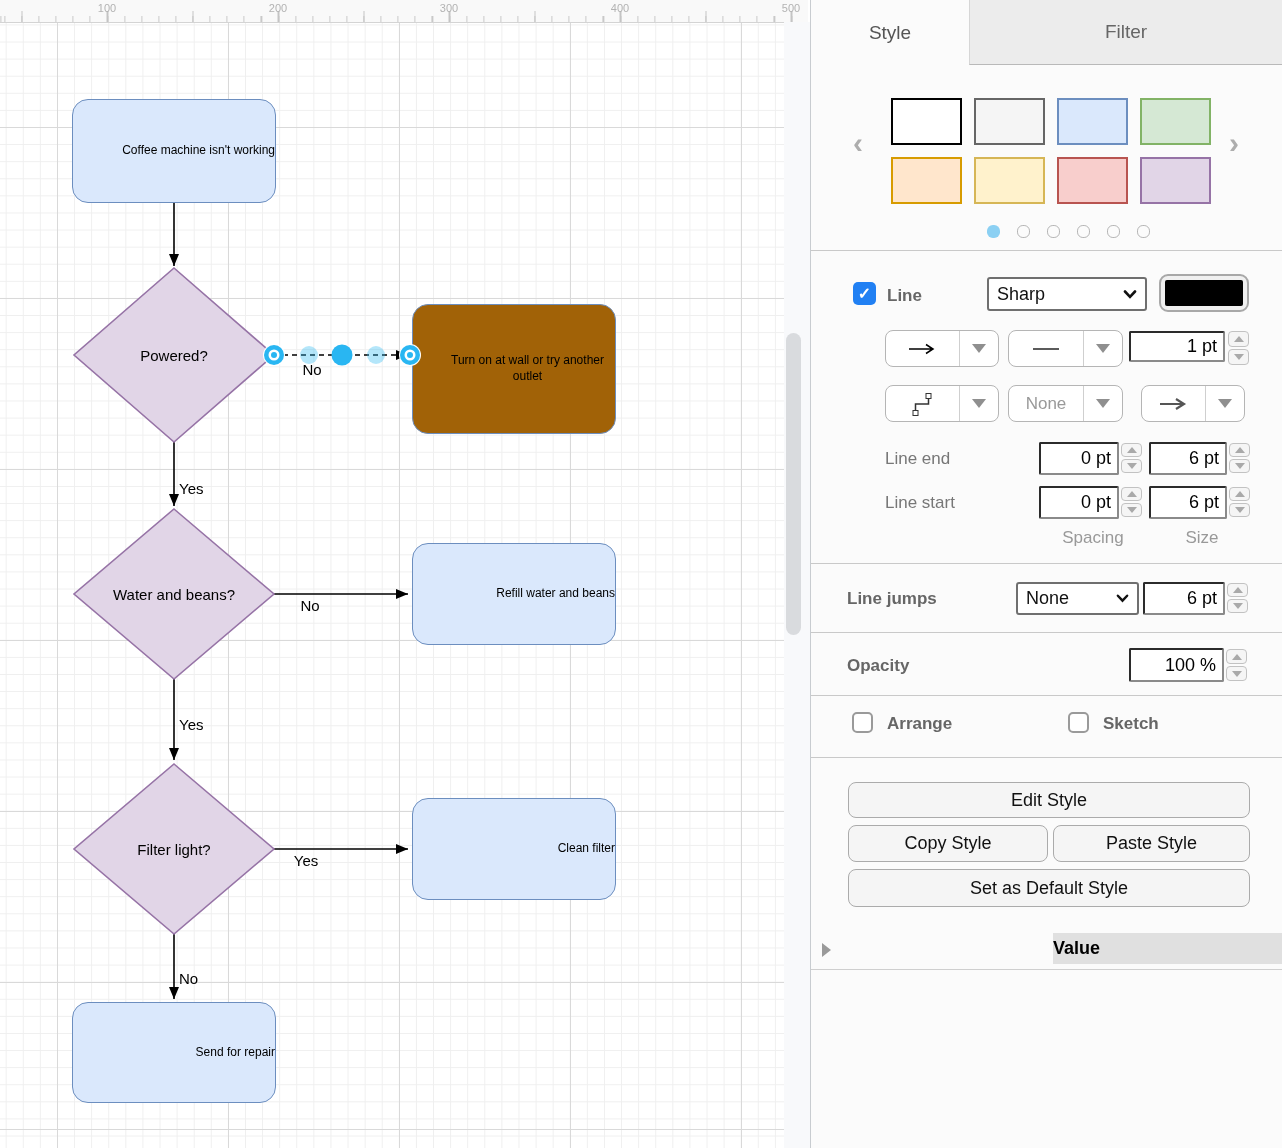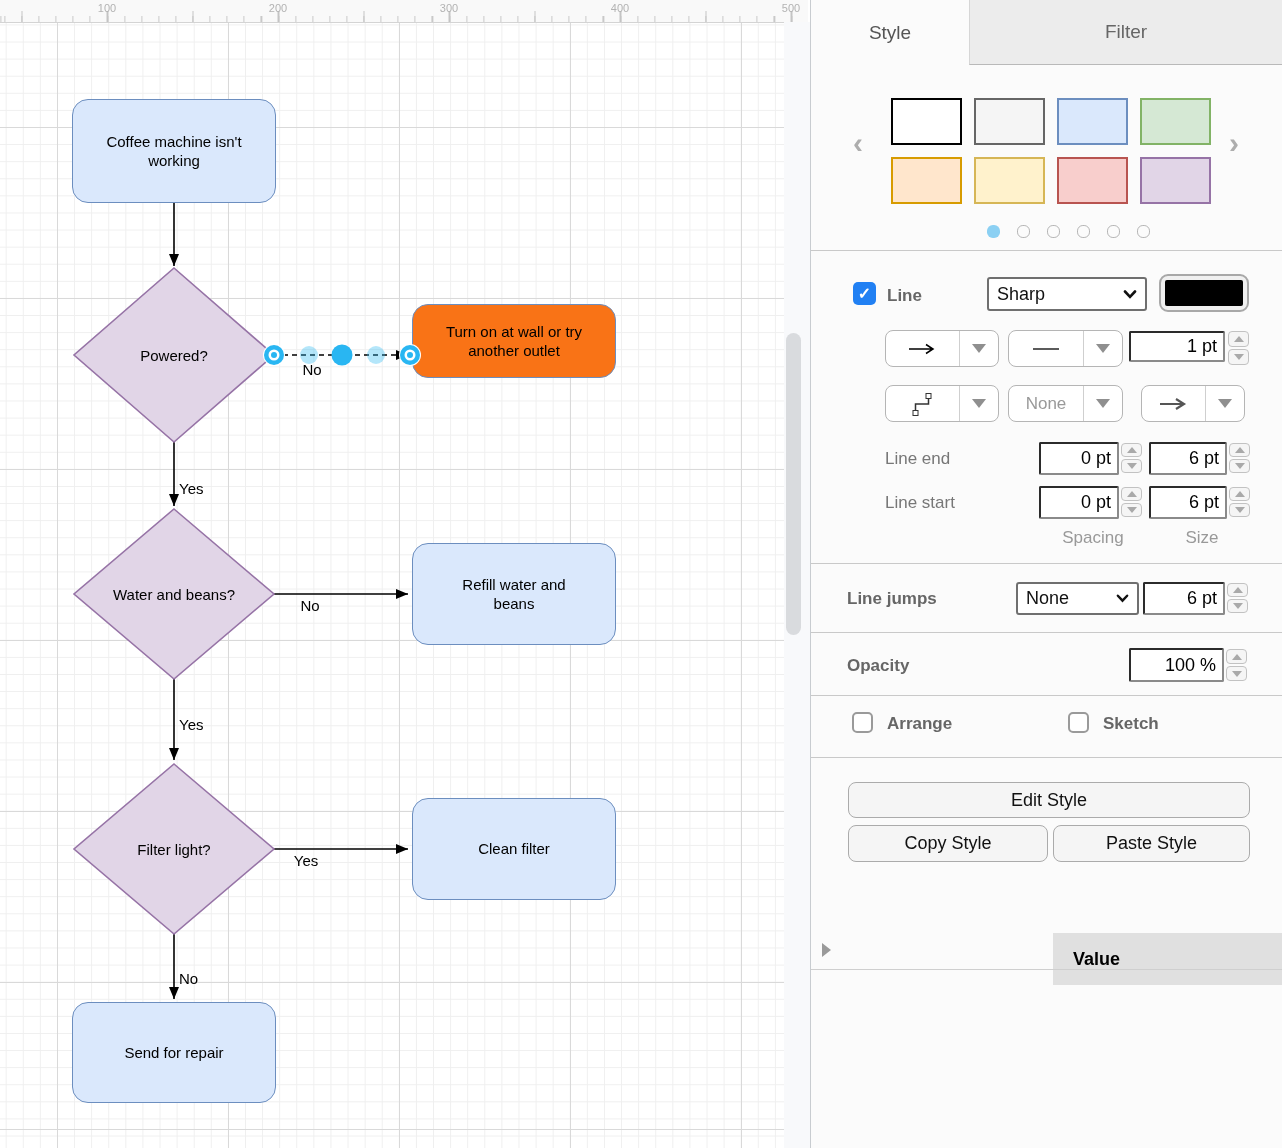--- a/index.html
+++ b/index.html
@@ -19,21 +19,21 @@
       linear-gradient(90deg,#d9d9d9 1px,transparent 1px),
       linear-gradient(0deg,#d9d9d9 1px,transparent 1px),
       linear-gradient(90deg,#efefef 1px,transparent 1px),
       linear-gradient(0deg,#efefef 1px,transparent 1px);
     background-size:171px 171px,171px 171px,17.1px 17.1px,17.1px 17.1px;
     background-position:57px 106px,57px 106px,5.7px 3.4px,5.7px 3.4px;}
   .pageline{position:absolute;left:0;top:1129px;width:784px;height:1px;background:#d9d9d9;}
   .scene{position:absolute;left:0;top:0;width:810px;height:1148px;}
   .scene svg{position:absolute;left:0;top:0;pointer-events:none;}
   .pnode{position:absolute;border:1.5px solid;border-radius:16px;display:flex;align-items:center;
-         justify-content:center;text-align:center;font-size:15px;color:#000;line-height:1.3;box-sizing:border-box;}
+         justify-content:flex-end;text-align:center;font-size:12px;color:#000;line-height:1.3;box-sizing:border-box;}
   .pnode .lbl{display:inline-block;}
   .dlabel{position:absolute;transform:translate(-50%,-50%);font-size:15px;color:#000;white-space:nowrap;}
   .elabel{position:absolute;font-size:15px;color:#000;white-space:nowrap;margin-top:28px;}
   .elabel.centered{transform:translate(-50%,-50%);}
   .elabel.lefted{transform:translateY(-50%);}
   .vscroll{position:absolute;left:784px;top:22px;width:26px;height:1126px;background:#f8f9fb;}
   .vthumb{position:absolute;left:2px;top:311px;width:15px;height:302px;border-radius:8px;background:#d9dbde;}
 
   
   .panel{position:absolute;left:810px;top:0;width:472px;height:1148px;background:#fbfbfb;
@@ -129,21 +129,21 @@
         <path d="M274,355 L408,355" stroke-width="1.6" fill="none" stroke-dasharray="5 4" marker-end="url(#arr)" stroke="#000000"></path>
 
         <polygon points="174,268 274,355 174,442 74,355" stroke-width="1.6" fill="#e1d5e7" stroke="#9673a6"></polygon>
         <polygon points="174,509 274,594 174,679 74,594" stroke-width="1.6" fill="#e1d5e7" stroke="#9673a6"></polygon>
         <polygon points="174,764 274,849 174,934 74,849" stroke-width="1.6" fill="#e1d5e7" stroke="#9673a6"></polygon>
       </svg>
 
       <div class="pnode" style="left: 72px; top: 99px; width: 204px; height: 104px; background: rgb(218, 232, 252); border-color: rgb(108, 142, 191);">
         <span class="lbl" style="max-width:170px">Coffee machine isn't working</span>
       </div>
-      <div class="pnode" style="left: 412px; top: 304px; width: 204px; height: 74px; background: #f97316; border-color: rgb(108, 142, 191);">
+      <div class="pnode" style="left: 412px; top: 304px; width: 204px; height: 130px; background: #a16207; border-color: rgb(108, 142, 191);">
         <span class="lbl" style="max-width:175px">Turn on at wall or try another outlet</span>
       </div>
       <div class="pnode" style="left: 412px; top: 543px; width: 204px; height: 102px; background: rgb(218, 232, 252); border-color: rgb(108, 142, 191);">
         <span class="lbl" style="max-width:130px">Refill water and beans</span>
       </div>
       <div class="pnode" style="left: 412px; top: 798px; width: 204px; height: 102px; background: rgb(218, 232, 252); border-color: rgb(108, 142, 191);">
         <span class="lbl">Clean filter</span>
       </div>
       <div class="pnode" style="left: 72px; top: 1002px; width: 204px; height: 101px; background: rgb(218, 232, 252); border-color: rgb(108, 142, 191);">
         <span class="lbl">Send for repair</span>
@@ -367,18 +367,19 @@
     <div class="cb unchecked" style="left:41px;top:712px;width:21px;height:21px"></div>
     <span class="plabel bold" style="left:76px;top:714px">Arrange</span>
     <div class="cb unchecked" style="left:257px;top:712px;width:21px;height:21px"></div>
     <span class="plabel bold" style="left:292px;top:714px">Sketch</span>
 
     <div class="hr" style="top:757px"></div>
 
     <div class="pbtn" style="left:37px;top:825px;width:200px;height:37px">Copy Style</div>
     <div class="pbtn" style="left:37px;top:782px;width:402px;height:36px">Edit Style</div>
     <div class="pbtn" style="left:242px;top:825px;width:197px;height:37px">Paste Style</div>
-
-    <div class="prophdr-cell" style="left:242px;top:933px;width:230px;height:52px;padding-left:20px">Value</div>
+    <div class="pbtn" style="left:37px;top:869px;width:402px;height:38px">Set as Default Style</div>
+
+    <div class="prophdr-cell" style="left:242px;top:933px;width:230px;height:31px;padding-left:0">Value</div>
     <span class="ptri" style="left:11px;top:943px"></span>
     <div class="hr" style="top:969px;background:#cfcfcf"></div>
   </div>
 </div>
 
 </body></html>

